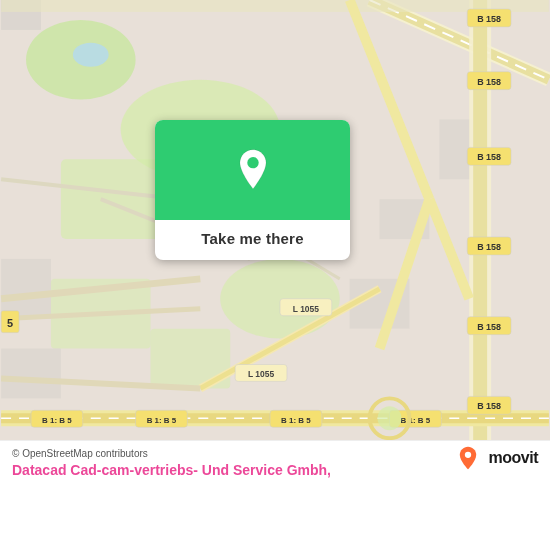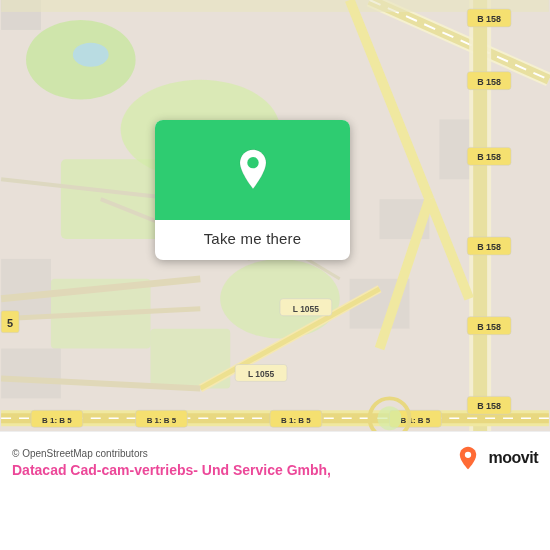--- a/index.html
+++ b/index.html
@@ -54,36 +54,36 @@
     }
 
     #popup-button-area {
       padding: 10px 16px 12px;
       text-align: center;
     }
 
     #take-me-there-btn {
       display: inline-block;
       font-size: 15px;
-      font-weight: 400;
+      font-weight: 700;
       color: #333;
       background: white;
       border: none;
       cursor: pointer;
       letter-spacing: 0.2px;
     }
 
     
     #bottom-bar {
       position: absolute;
       bottom: 0;
       left: 0;
       width: 100%;
       background: white;
-      padding: 16px 12px 10px;
+      padding: 7px 12px 10px;
       z-index: 200;
       border-top: 1px solid #eee;
     }
 
     #osm-credit {
       font-size: 10px;
       color: #555;
       margin-bottom: 3px;
     }
 

